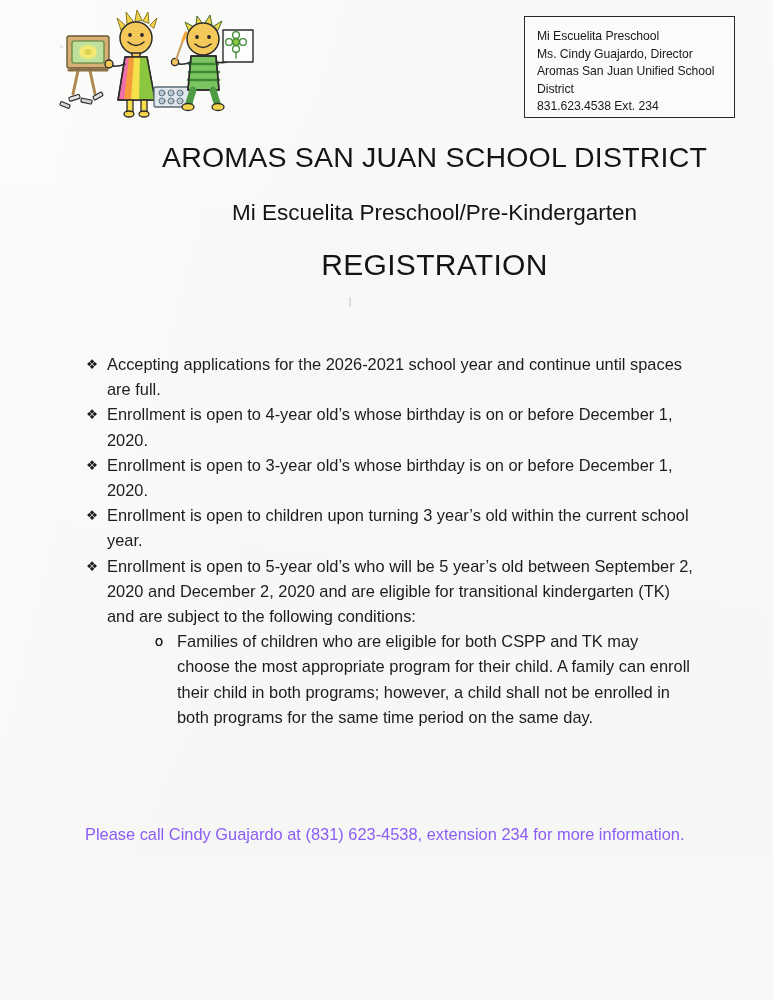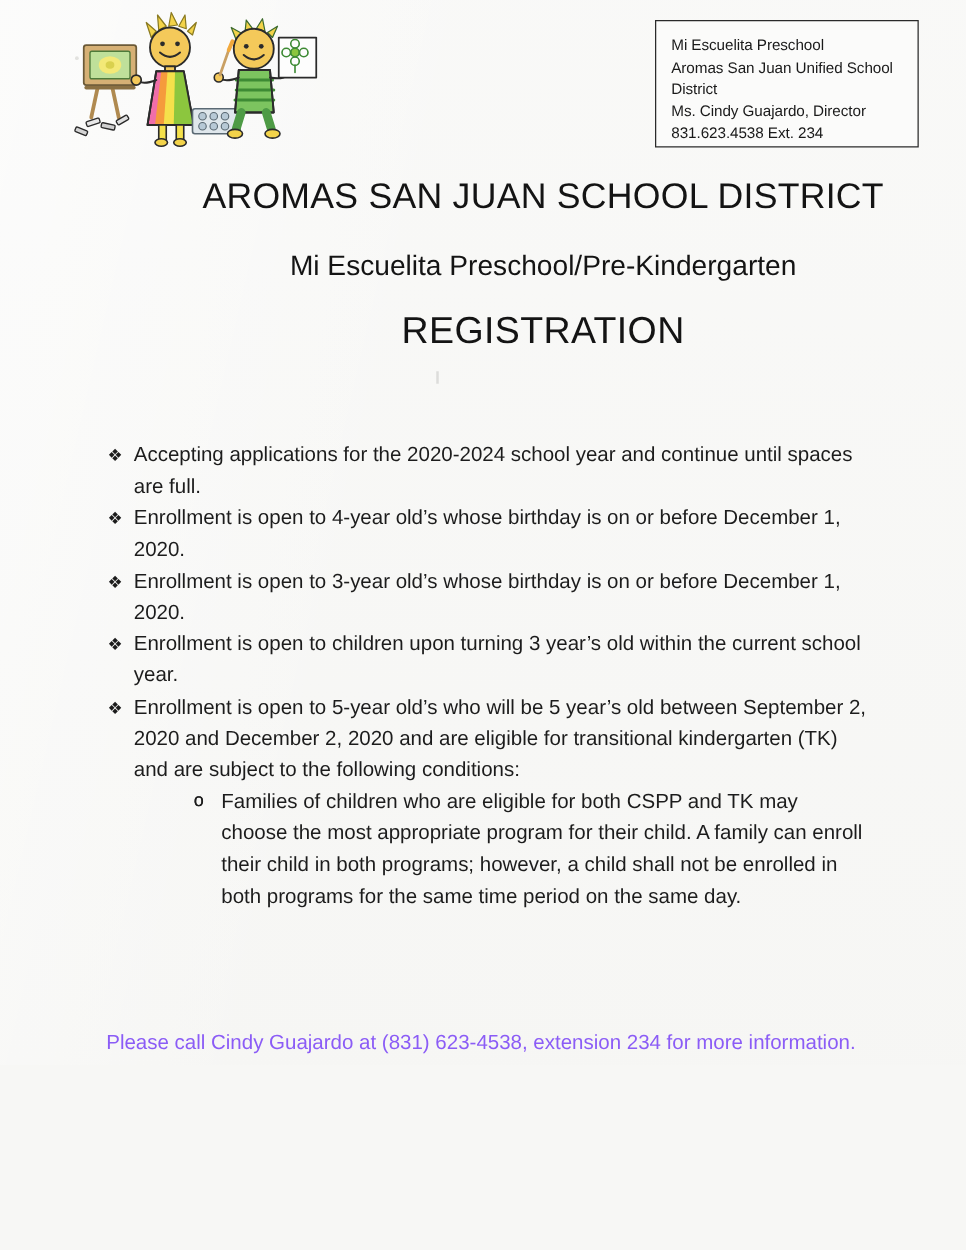--- a/index.html
+++ b/index.html
@@ -286,36 +286,36 @@
           <path d="M158 82 L162 95" stroke="#4e9b45" stroke-width="7" fill="none" stroke-linecap="round"></path>
           <ellipse cx="133" cy="99" rx="6" ry="3.5" fill="#f3d34a" stroke="#2b2b2b" stroke-width="1.3"></ellipse>
           <ellipse cx="163" cy="99" rx="6" ry="3.5" fill="#f3d34a" stroke="#2b2b2b" stroke-width="1.3"></ellipse>
         </g>
       </g>
     </svg>
   </div>
 
   <div class="contact-box">
     <div class="contact-line">Mi Escuelita Preschool</div>
+    <div class="contact-line">Ms. Cindy Guajardo, Director</div>
     <div class="contact-line">Aromas San Juan Unified School District</div>
-    <div class="contact-line">Ms. Cindy Guajardo, Director</div>
     <div class="contact-line">831.623.4538 Ext. 234</div>
   </div>
 
   <div class="headings">
     <div class="title-main">AROMAS SAN JUAN SCHOOL DISTRICT</div>
     <div class="title-sub">Mi Escuelita Preschool/Pre-Kindergarten</div>
     <div class="title-reg">REGISTRATION</div>
   </div>
 
   <div class="body-block">
 
     <div class="bullet-row">
       <span class="bullet-mark">❖</span>
-      <span class="bullet-text">Accepting applications for the 2020-2024 school year and continue until spaces are full.</span>
+      <span class="bullet-text">Accepting applications for the 2026-2021 school year and continue until spaces are full.</span>
     </div>
 
     <div class="bullet-row">
       <span class="bullet-mark">❖</span>
       <span class="bullet-text">Enrollment is open to 4-year old’s whose birthday is on or before December 1, 2020.</span>
     </div>
 
     <div class="bullet-row">
       <span class="bullet-mark">❖</span>
       <span class="bullet-text">Enrollment is open to 3-year old’s whose birthday is on or before December 1, 2020.</span>

